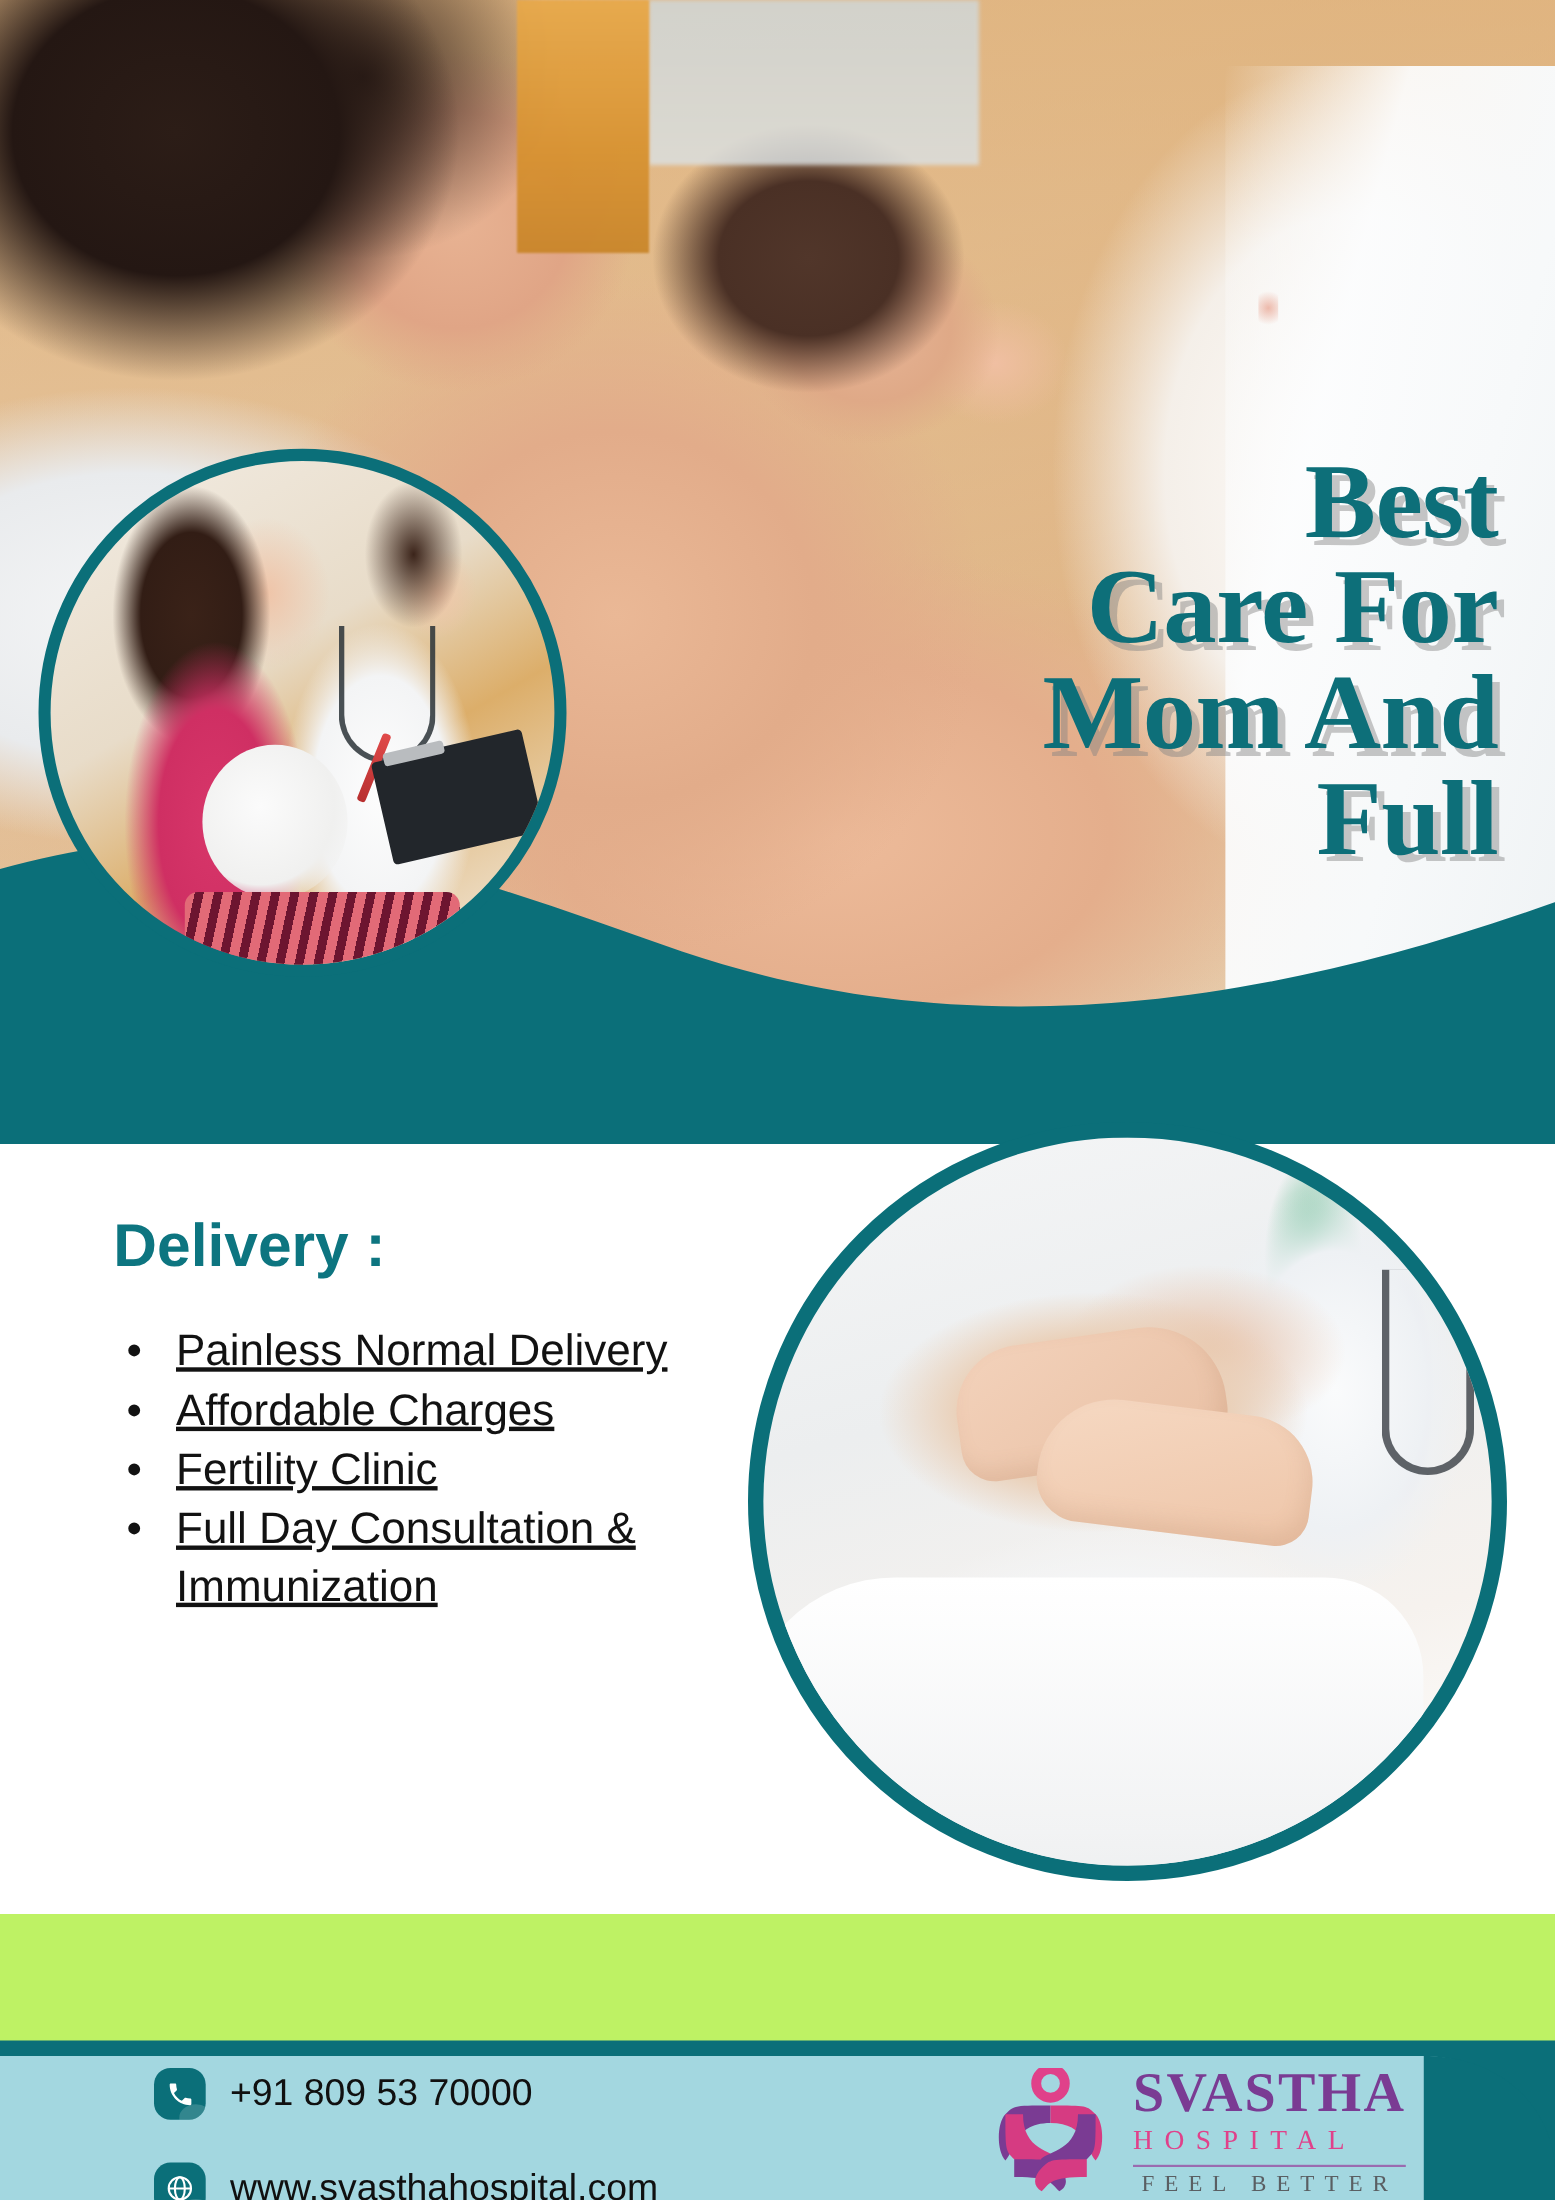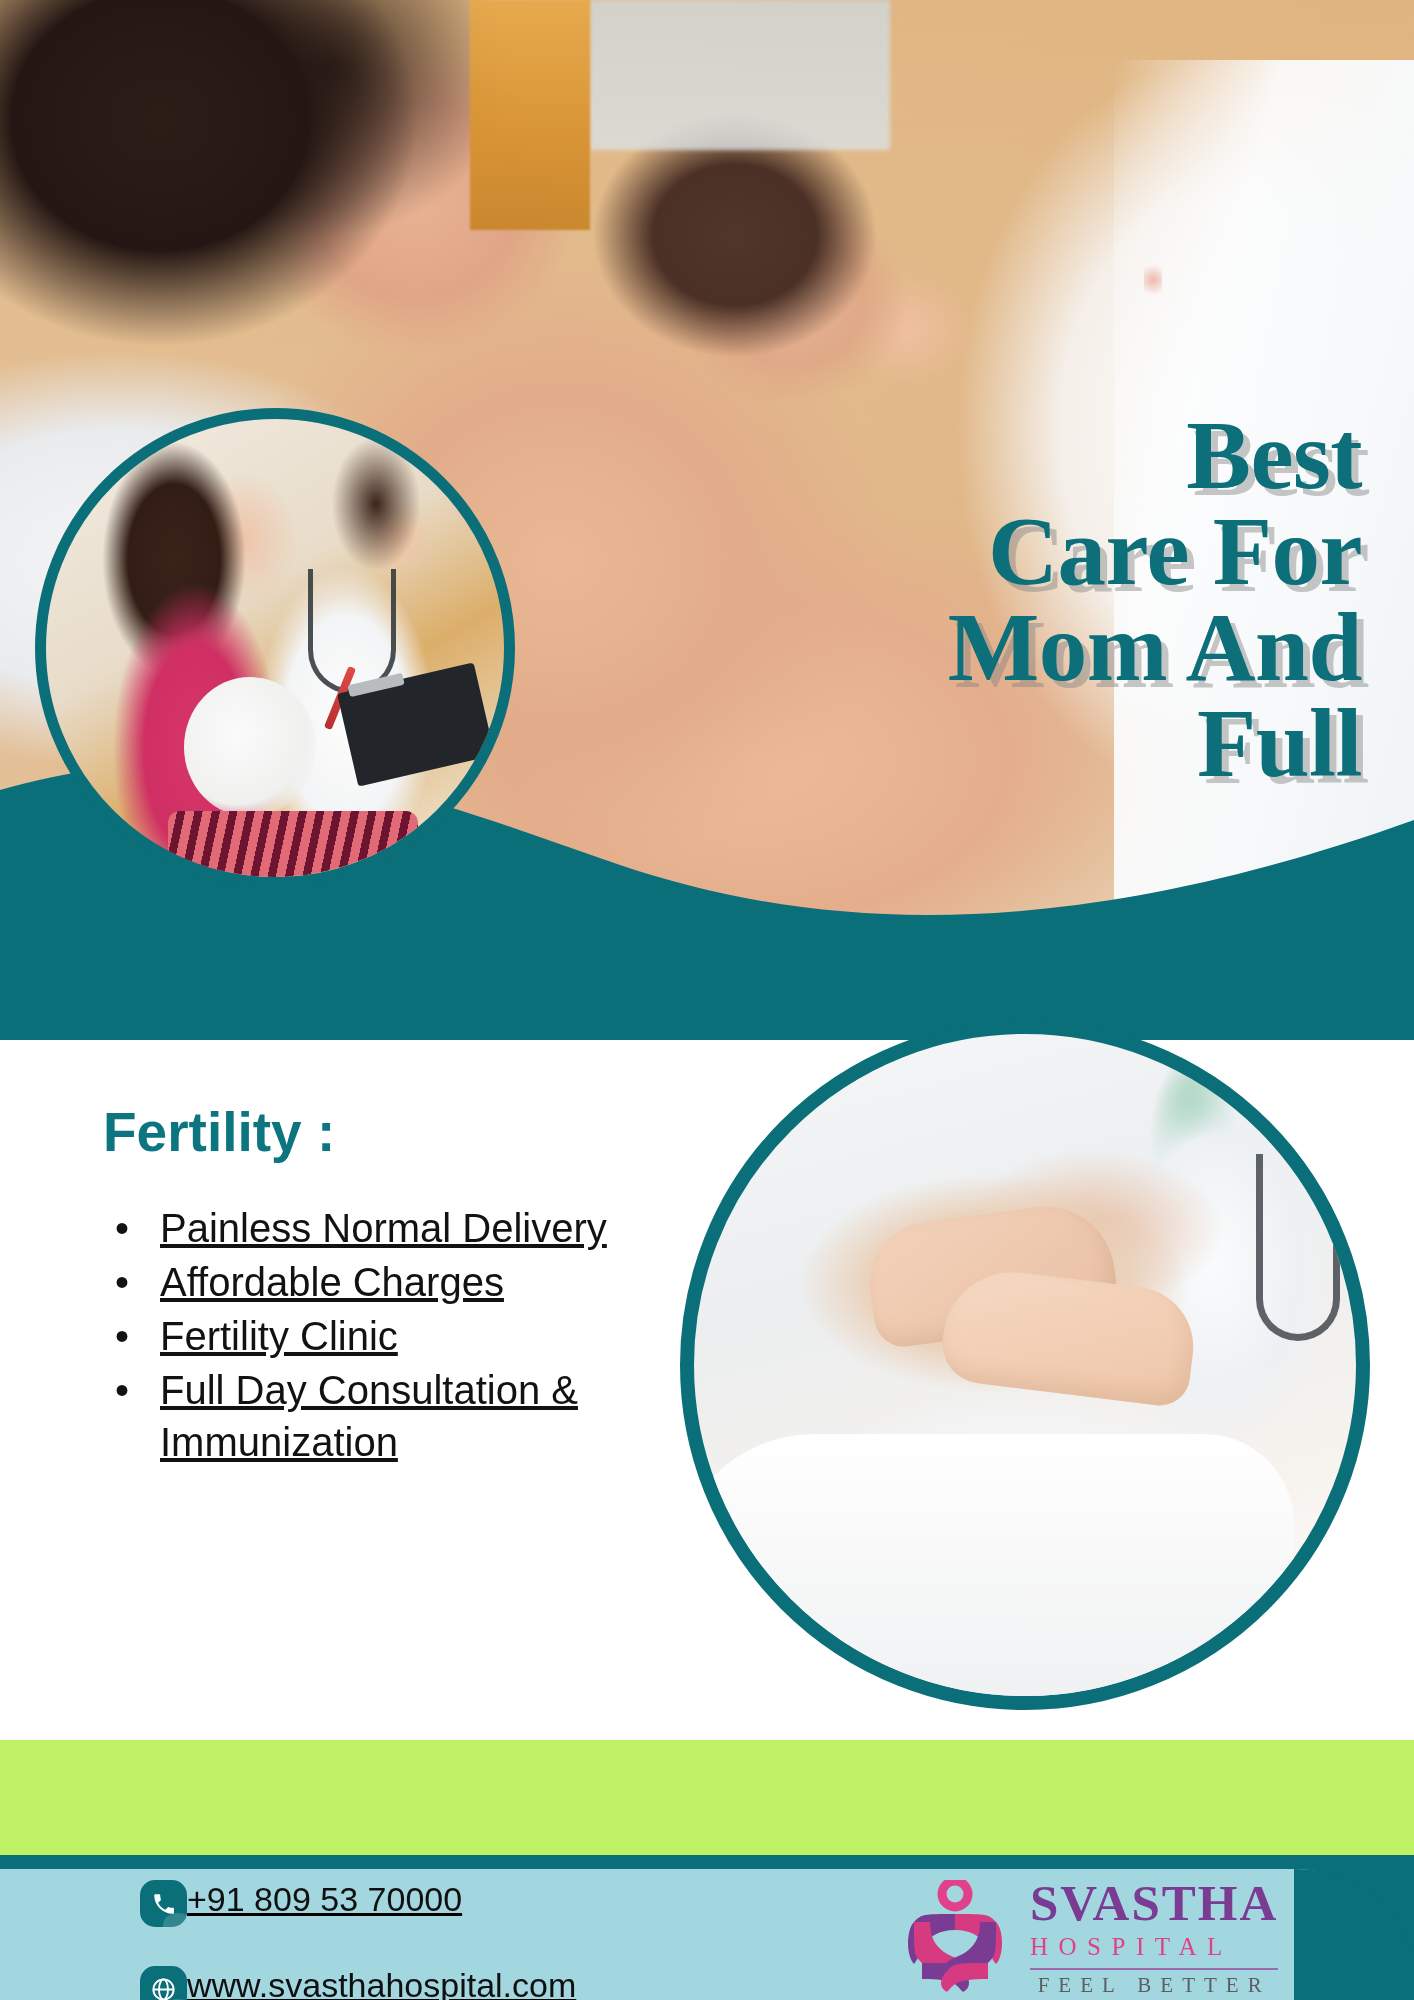--- a/index.html
+++ b/index.html
@@ -272,21 +272,22 @@
     position: absolute;
     right: 0; top: 1869px;
     width: 120px; height: 131px;
     background: #0b6f79;
     clip-path: path("M0,0 C70,0 120,46 120,110 L120,131 L0,131 Z");
   }
 
   .contact-row {
     position: absolute;
     display: flex;
-    text-decoration: underline;
+    align-items: center;
+    gap: 22px;
   }
   .contact-phone { left: 140px; top: 1880px; }
   .contact-web   { left: 140px; top: 1966px; }
 
   .ic-badge {
     width: 47px; height: 47px;
     border-radius: 15px;
     background: #0b6f79;
     display: flex;
     align-items: center;
@@ -380,21 +381,21 @@
     <div class="cb-sheet"></div>
   </div>
 
   <div class="headline">
     <span class="hl-line">Best</span>
     <span class="hl-line">Care For</span>
     <span class="hl-line">Mom And</span>
     <span class="hl-line">Full</span>
   </div>
 
-  <div class="services-title">Fertility :</div>
+  <div class="services-title">Delivery :</div>
   <ul class="services-list">
     <li><span class="dot">•</span><span>Painless Normal Delivery</span></li>
     <li><span class="dot">•</span><span>Affordable Charges</span></li>
     <li><span class="dot">•</span><span>Fertility Clinic</span></li>
     <li><span class="dot">•</span><span>Full Day Consultation &amp; Immunization</span></li>
   </ul>
 
   <div class="footer-dark"></div>
   <div class="footer-band"></div>
   <div class="footer-band-cut"></div>

